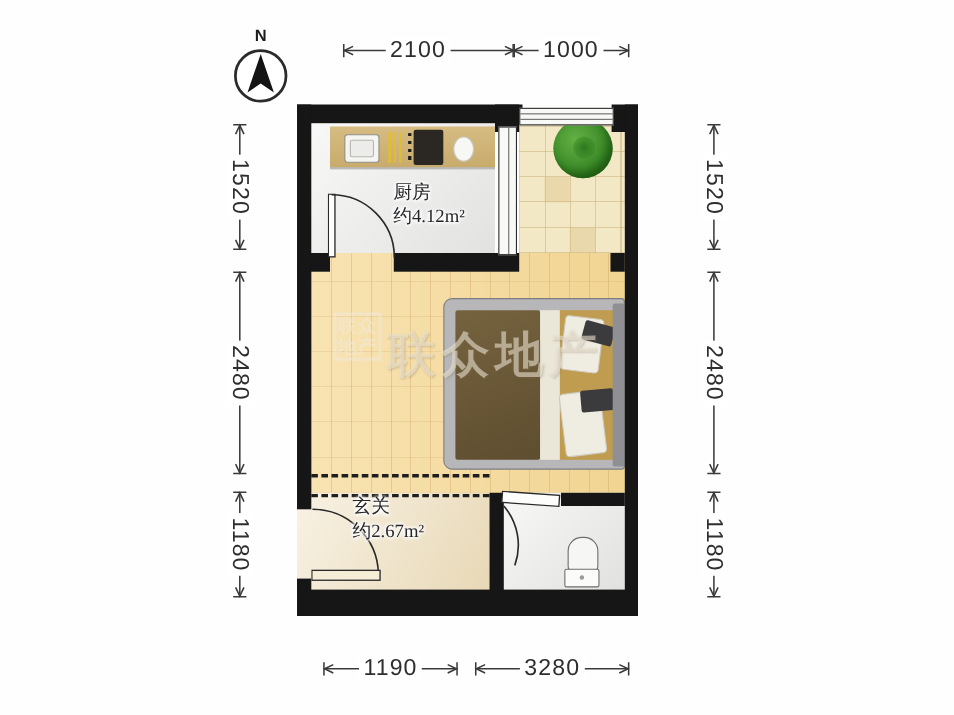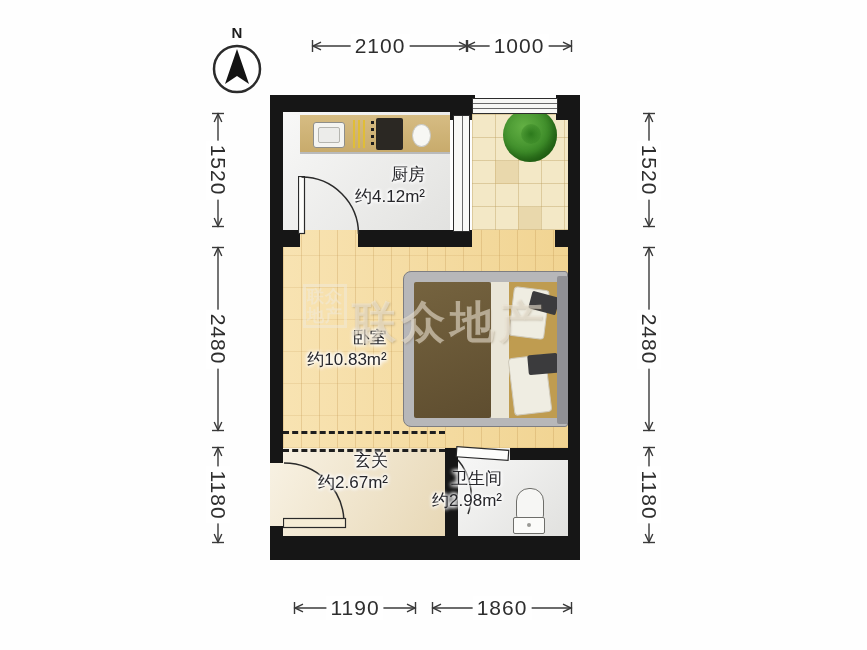--- a/index.html
+++ b/index.html
@@ -85,23 +85,23 @@
   .headboard{position:absolute;left:153px;top:4px;width:11px;height:148px;background:#909094;border-radius:2px;}
 
   .toilet{position:absolute;left:243px;top:393px;width:32px;height:48px;z-index:2;}
   .toilet-bowl{position:absolute;left:3px;top:0;width:26px;height:30px;background:#f6f6f4;
     border:1.5px solid #6e6e6a;border-radius:13px 13px 5px 5px;}
   .toilet-tank{position:absolute;left:0;top:29px;width:32px;height:17px;background:#fbfbf9;
     border:1.5px solid #6e6e6a;border-radius:2px;box-sizing:border-box;}
   .toilet-dot{position:absolute;left:14px;top:35px;width:4px;height:4px;border-radius:50%;background:#9a9a96;}
 
   
-  .room-label{position:absolute;transform:translate(-50%,-50%);text-align:right;z-index:7;
+  .room-label{position:absolute;transform:translate(-50%,-50%);text-align:left;z-index:7;
     color:#26262a;font-size:17px;line-height:1.3;white-space:nowrap;
-    text-shadow:0 0 3px #fff,0 0 5px #fff,0 1px 4px #fff,1px 0 4px #fff,-1px 0 4px #fff;}
+    text-shadow:0 0 3px #fff,0 0 5px #fff,0 1px 4px #fff,1px 0 4px #fff,-1px 0 4px #fff;font-family:Liberation Serif, serif;}
   .wm-text{position:absolute;left:82px;top:198px;z-index:8;pointer-events:none;white-space:nowrap;
     font-size:44px;font-weight:bold;letter-spacing:5px;color:rgba(240,233,219,.55);
     text-shadow:1px 1px 2px rgba(125,105,75,.30);}
   .wm-seal{position:absolute;left:33px;top:189px;width:44px;height:44px;z-index:8;pointer-events:none;
     border:3px solid rgba(240,233,219,.50);box-sizing:border-box;overflow:hidden;
     font-size:17px;line-height:19px;font-weight:bold;text-align:center;letter-spacing:1px;
     color:rgba(240,233,219,.55);}
 </style>
 </head>
 <body>
@@ -148,21 +148,21 @@
     <span class="dim-label">1190</span>
   </div>
   <div class="dim" style="left:431px;top:601px;">
     <svg width="142" height="14">
         <line x1="1.5" y1="1" x2="1.5" y2="13"></line>
         <line x1="140.5" y1="1" x2="140.5" y2="13"></line>
         <line x1="1.5" y1="7" x2="140.5" y2="7"></line>
         <path d="M10,3.2 L2,7 L10,10.8"></path>
         <path d="M132,3.2 L140,7 L132,10.8"></path>
       </svg>
-    <span class="dim-label">1860</span>
+    <span class="dim-label">3280</span>
   </div>
 
   <div class="dim" style="left:211px;top:112px;">
     <svg width="14" height="116">
         <line x1="1" y1="1.5" x2="13" y2="1.5"></line>
         <line x1="1" y1="114.5" x2="13" y2="114.5"></line>
         <line x1="7" y1="1.5" x2="7" y2="114.5"></line>
         <path d="M3.2,10 L7,2 L10.8,10"></path>
         <path d="M3.2,106 L7,114 L10.8,106"></path>
       </svg>
@@ -288,30 +288,22 @@
         </svg>
     </div>
 
     <div class="dashed-line" style="left:13px;top:336px;width:162px;"></div>
     <div class="dashed-line" style="left:13px;top:354px;width:162px;"></div>
 
     <div class="room-label" style="left:120px;top:91px;">
       <div>厨房</div>
       <div>约4.12m²</div>
     </div>
-    <div class="room-label" style="left:77px;top:254px;">
-      <div>卧室</div>
-      <div>约10.83m²</div>
-    </div>
     <div class="room-label" style="left:83px;top:377px;">
       <div>玄关</div>
       <div>约2.67m²</div>
     </div>
-    <div class="room-label" style="left:197px;top:395px;">
-      <div>卫生间</div>
-      <div>约2.98m²</div>
-    </div>
 
     <div class="wm-seal">联众地产</div>
     <div class="wm-text">联众地产</div>
 
   </div>
 </div>
 
 </body></html>

